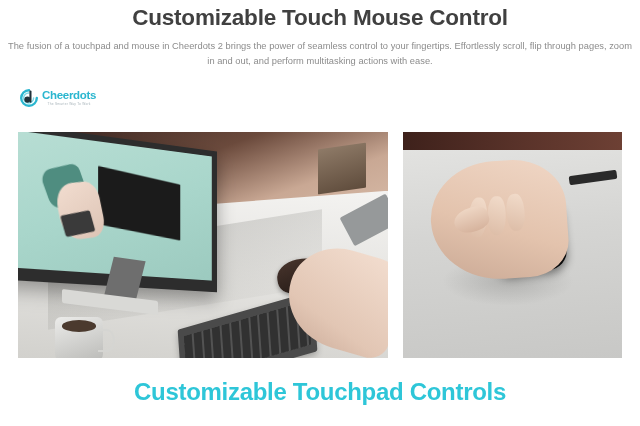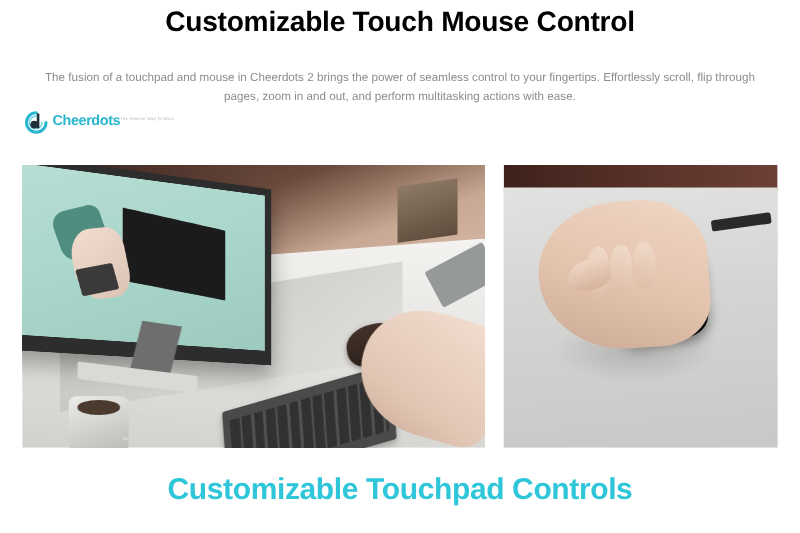--- a/index.html
+++ b/index.html
@@ -16,28 +16,28 @@
     font-family: "Liberation Sans", sans-serif;
     color: #111111;
   }
 
   
   .page-title {
     text-align: center;
     font-size: 22.5px;
     font-weight: bold;
     letter-spacing: -0.2px;
-    color: #000000;
+    color: #404040;
     margin: 0;
     padding-top: 5px;
     line-height: 1.15;
   }
 
   .subtitle {
-    margin: 16px;
+    margin: 0;
     padding: 8px 6px 0 6px;
     text-align: center;
     font-size: 9.3px;
     line-height: 1.62;
     color: #8c8c8c;
     letter-spacing: 0.02px;
   }
 
   
   .brand {
@@ -51,23 +51,24 @@
   }
   .brand-mark {
     width: 20px;
     height: 20px;
     position: relative;
     flex: 0 0 auto;
   }
   .brand-mark svg { display: block; }
   .brand-text {
     display: flex;
-    flex-direction: row;
+    flex-direction: column;
     justify-content: center;
     line-height: 1;
+    align-items: center;
   }
   .brand-name {
     font-size: 11.5px;
     font-weight: bold;
     color: #2ab6cf;
     letter-spacing: -0.3px;
     line-height: 1;
   }
   .brand-tagline {
     font-size: 3.2px;

